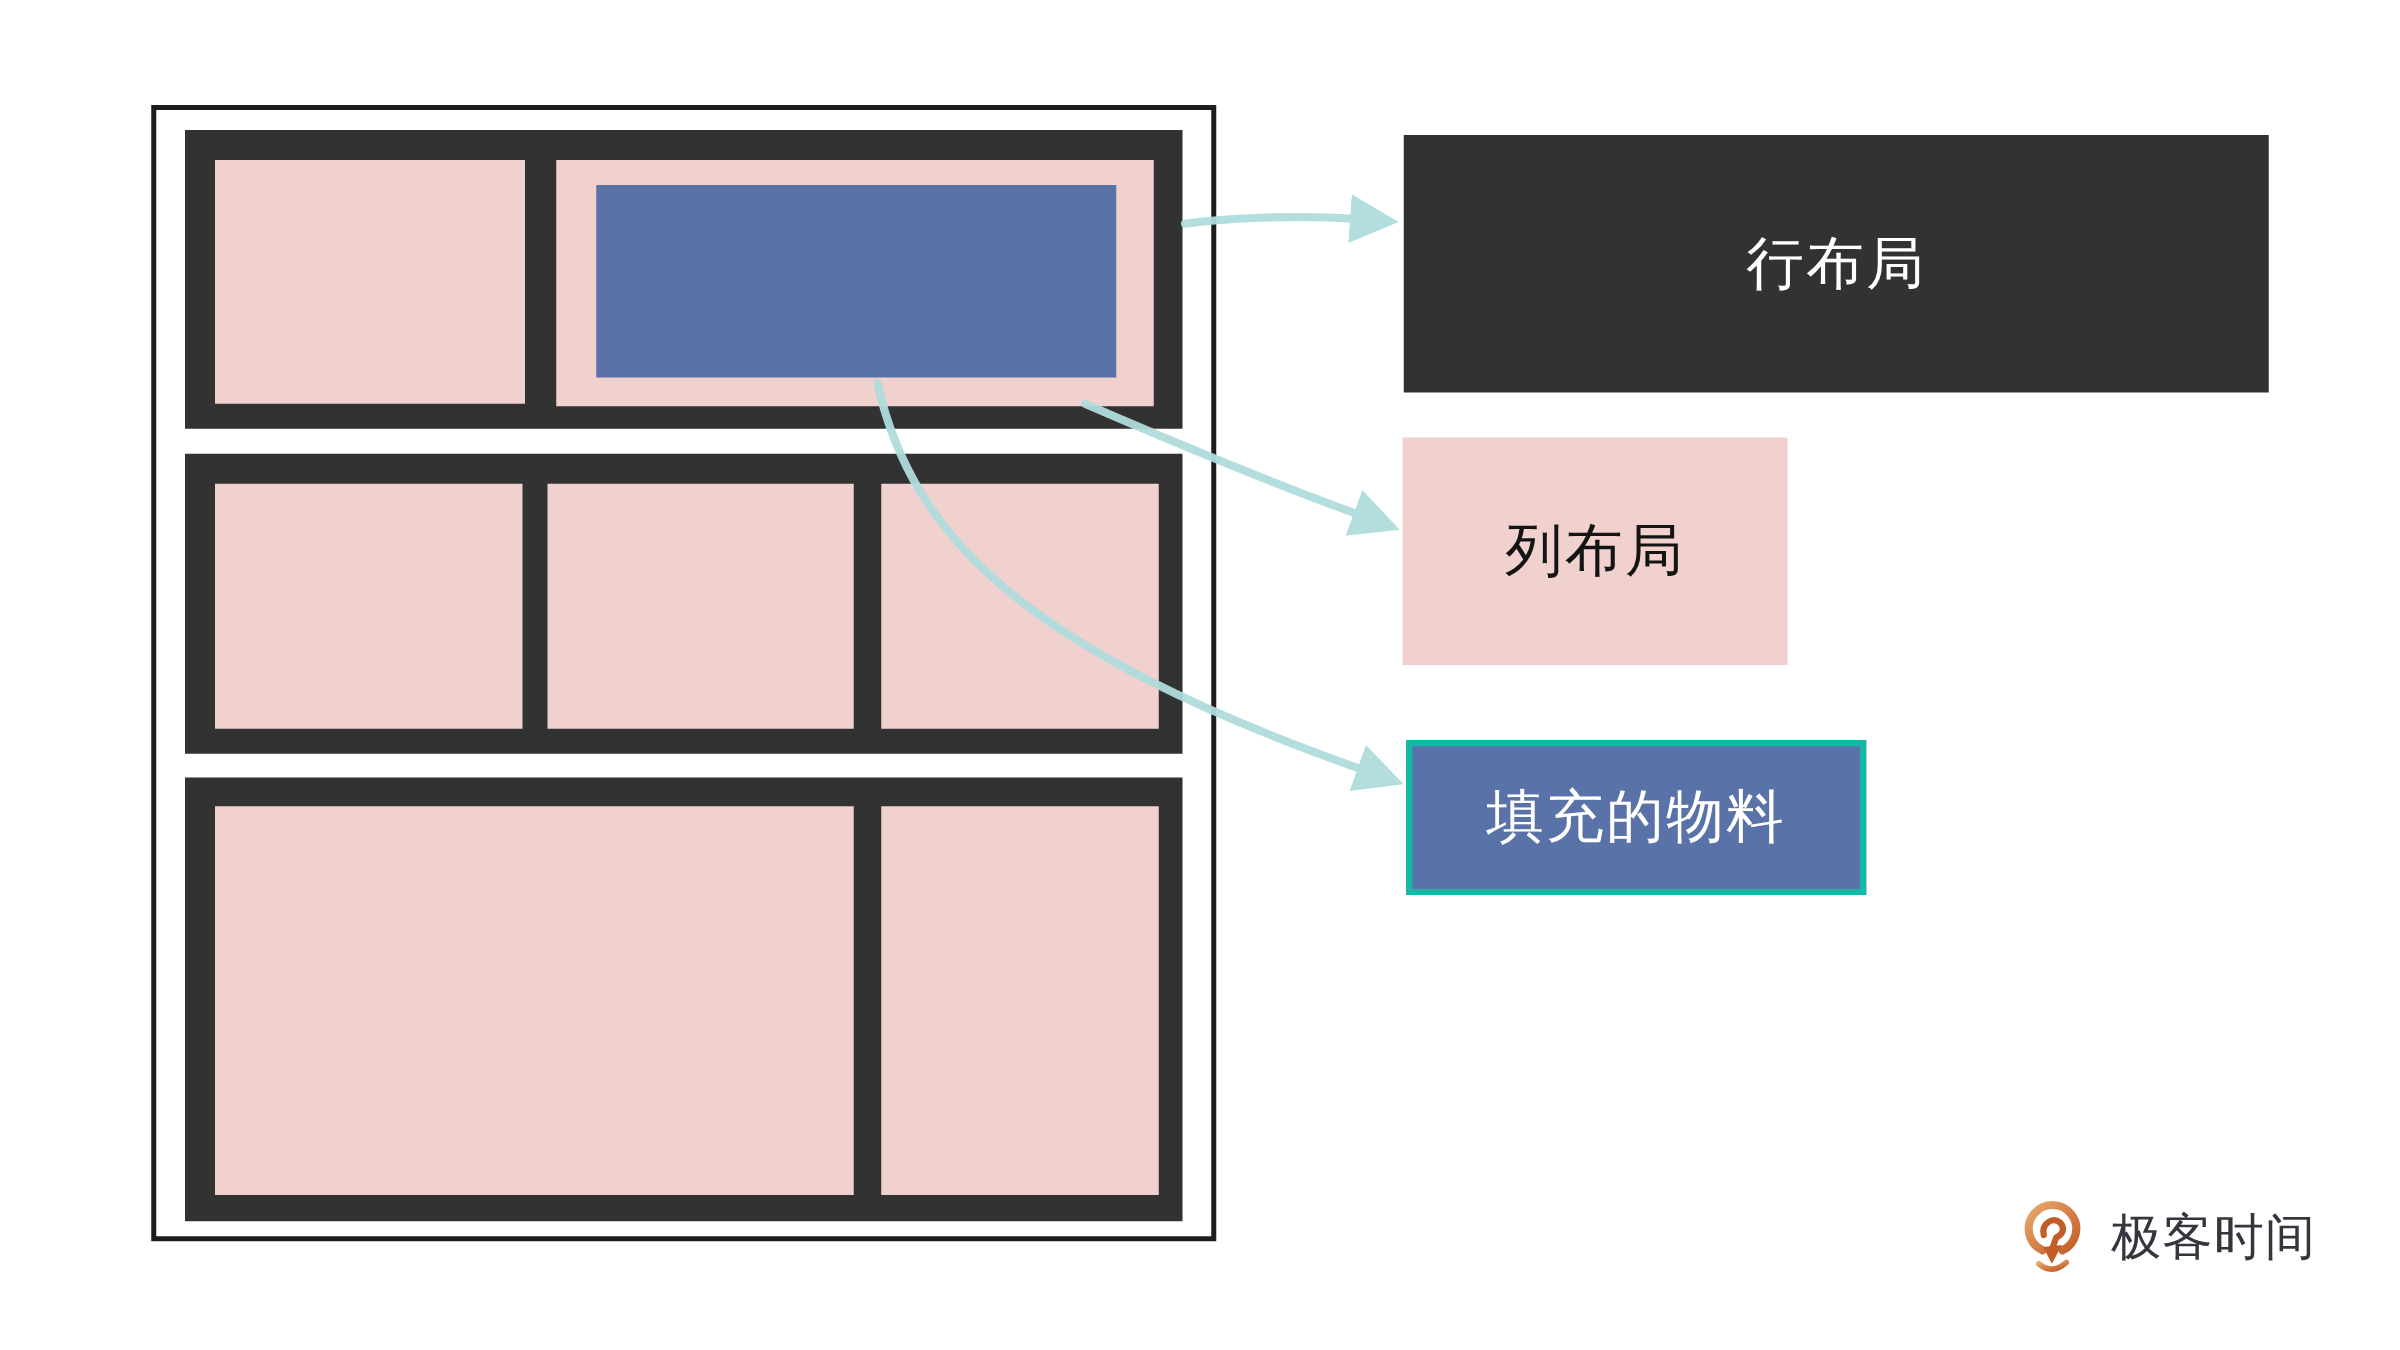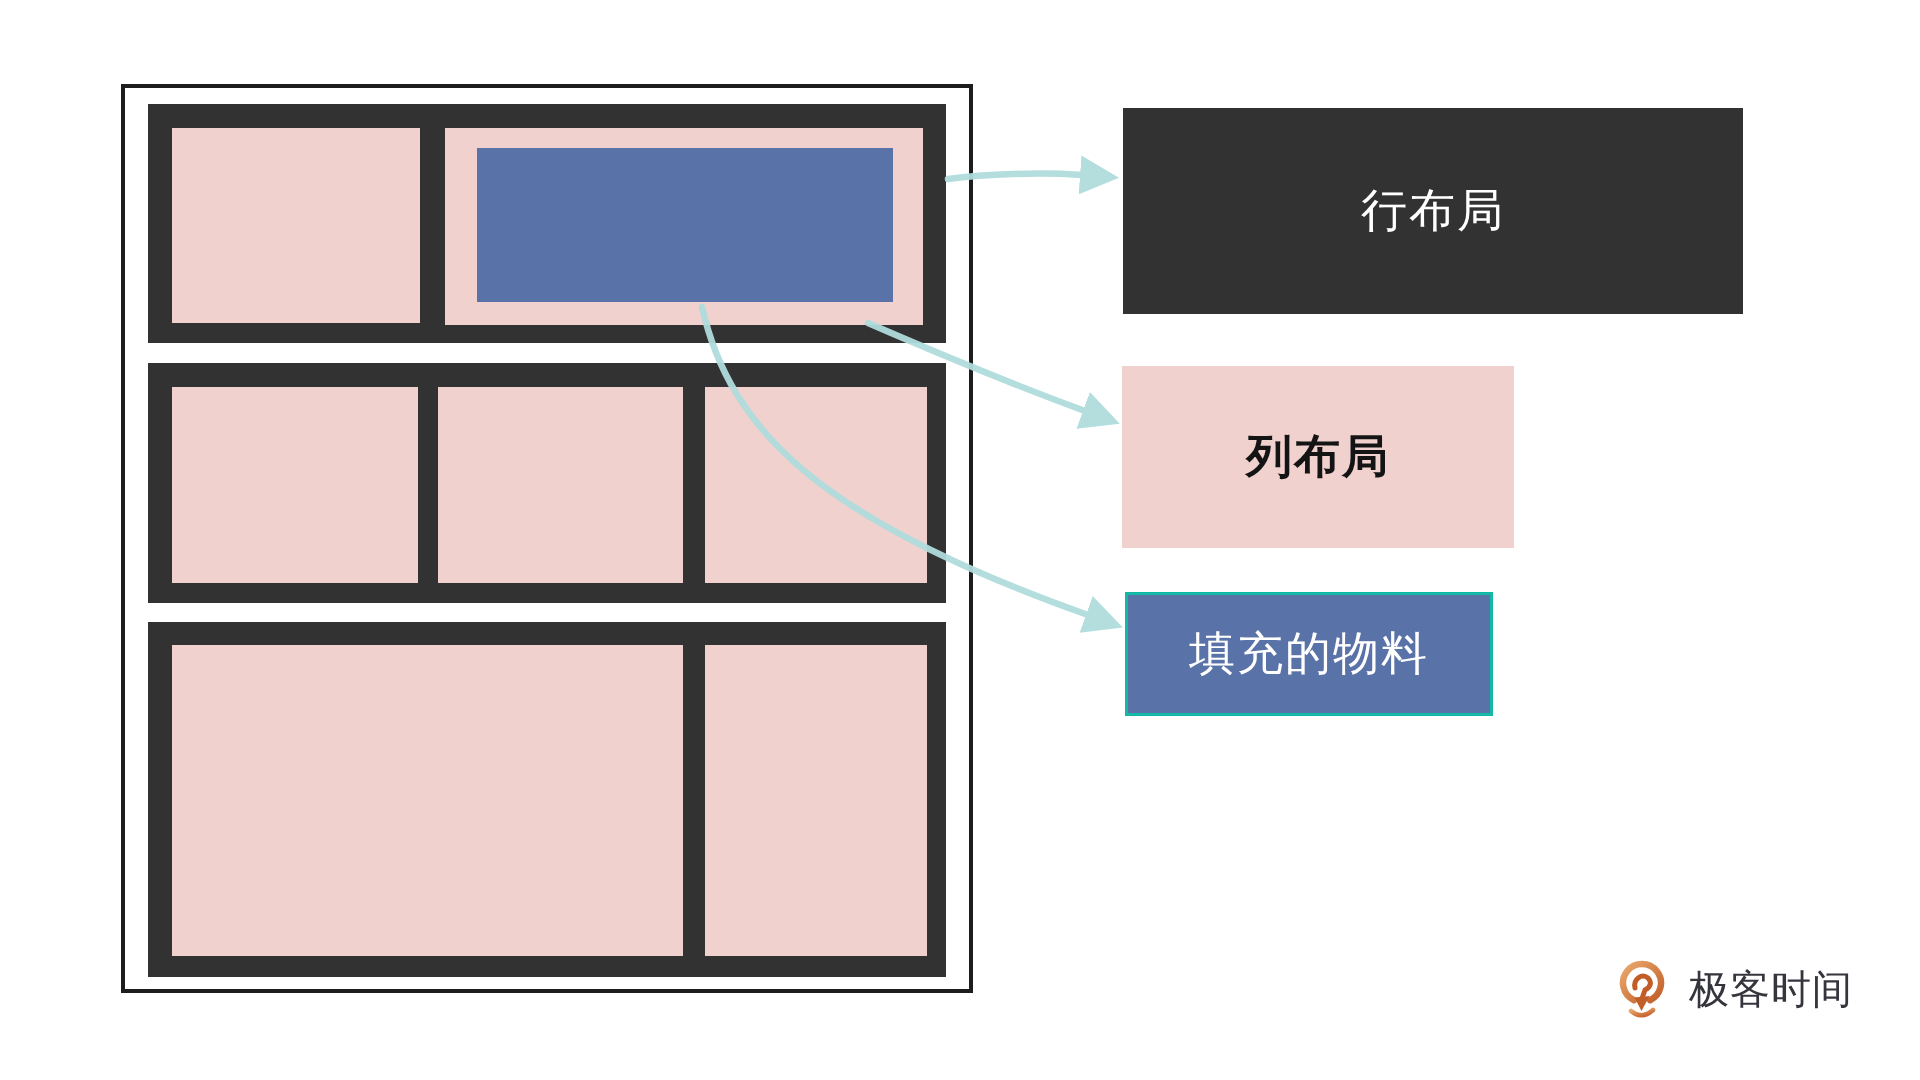--- a/index.html
+++ b/index.html
@@ -18,23 +18,23 @@
   .cell{position:absolute;background:var(--pink,#f0d1ce);}
   .fill-block{position:absolute;background:var(--blue,#5972a8);}
 
   
   svg.arrows{position:absolute;left:0;top:0;width:1920px;height:1080px;pointer-events:none;}
   .arrow-stroke{fill:none;stroke:var(--arrow,#b0dcdc);stroke-width:6.5;stroke-linecap:round;opacity:.95;}
   .arrow-head{fill:var(--arrow,#b0dcdc);}
 
   
   .legend{display:flex;align-items:center;justify-content:center;font-size:46px;font-weight:500;letter-spacing:2px;}
-  .legend-dark{left:1123px;top:108px;width:620px;height:206px;background:var(--dark,#323232);color:var(--label_text_light,#ffffff);}
-  .legend-pink{left:1122px;top:366px;width:392px;height:182px;background:var(--pink,#f0d1ce);color:var(--label_text_dark,#141414);font-weight:bold;}
-  .legend-blue{left:1125px;top:592px;width:368px;height:124px;background:var(--blue,#5972a8);color:var(--label_text_light,#ffffff);border:3px solid #14b8a6;}
+  .legend-dark{left:1123px;top:108px;width:692px;height:206px;background:var(--dark,#323232);color:var(--label_text_light,#ffffff);}
+  .legend-pink{left:1122px;top:350px;width:308px;height:182px;background:var(--pink,#f0d1ce);color:var(--label_text_dark,#141414);}
+  .legend-blue{left:1125px;top:592px;width:368px;height:124px;background:var(--blue,#5972a8);color:var(--label_text_light,#ffffff);border:5px solid #14b8a6;}
 
   
   .brand{left:1618px;top:956px;height:66px;display:flex;align-items:center;gap:23px;}
   .brand-name{font-size:40px;color:var(--logo_text,#35353d);letter-spacing:1px;}
 </style>
 </head>
 <body>
 
 <div class="canvas">
 

